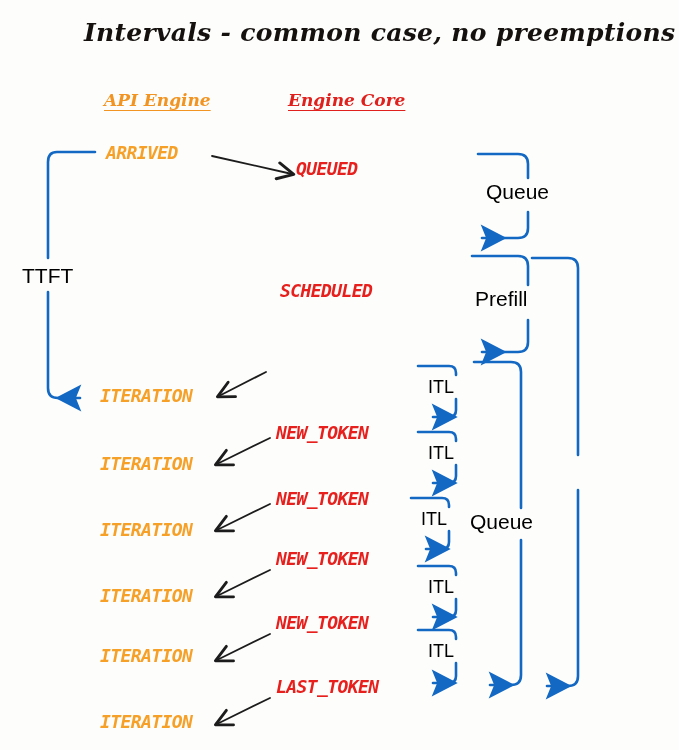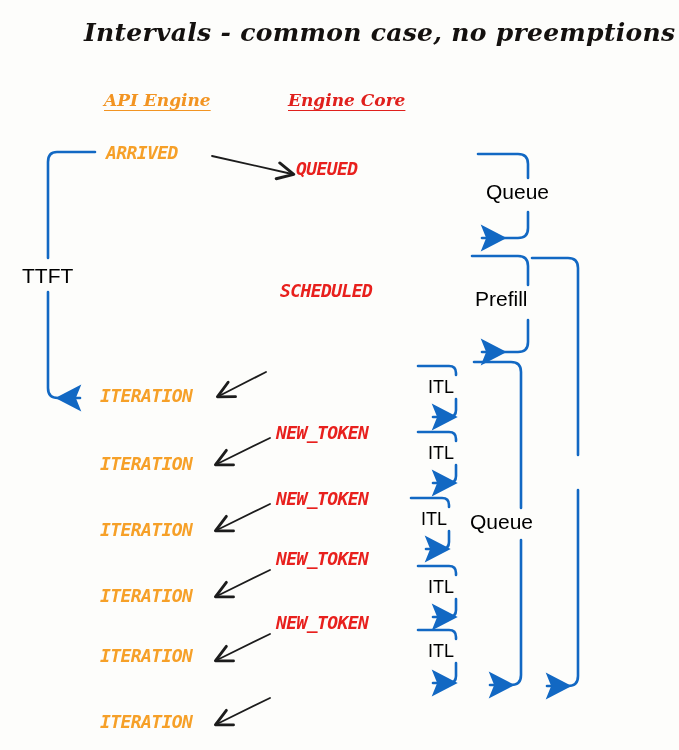--- a/index.html
+++ b/index.html
@@ -157,20 +157,21 @@
 
   <div class="txt state red" style="left:276px; top:488px;">NEW_TOKEN</div>
   <div class="txt state orange" style="left:100px; top:519px;">ITERATION</div>
 
   <div class="txt state red" style="left:276px; top:548px;">NEW_TOKEN</div>
   <div class="txt state orange" style="left:100px; top:585px;">ITERATION</div>
 
   <div class="txt state red" style="left:276px; top:612px;">NEW_TOKEN</div>
   <div class="txt state orange" style="left:100px; top:645px;">ITERATION</div>
 
+  <div class="txt state red" style="left:276px; top:676px;">LAST_TOKEN</div>
   <div class="txt state orange" style="left:100px; top:711px;">ITERATION</div>
 
   <div class="txt blab" style="left:22px; top:264px;">TTFT</div>
   <div class="txt blab" style="left:486px; top:180px;">Queue</div>
   <div class="txt blab" style="left:475px; top:287px;">Prefill</div>
   <div class="txt blab" style="left:470px; top:510px;">Queue</div>
 
   <div class="txt blab small" style="left:428px; top:377px;">ITL</div>
   <div class="txt blab small" style="left:428px; top:443px;">ITL</div>
   <div class="txt blab small" style="left:421px; top:509px;">ITL</div>

